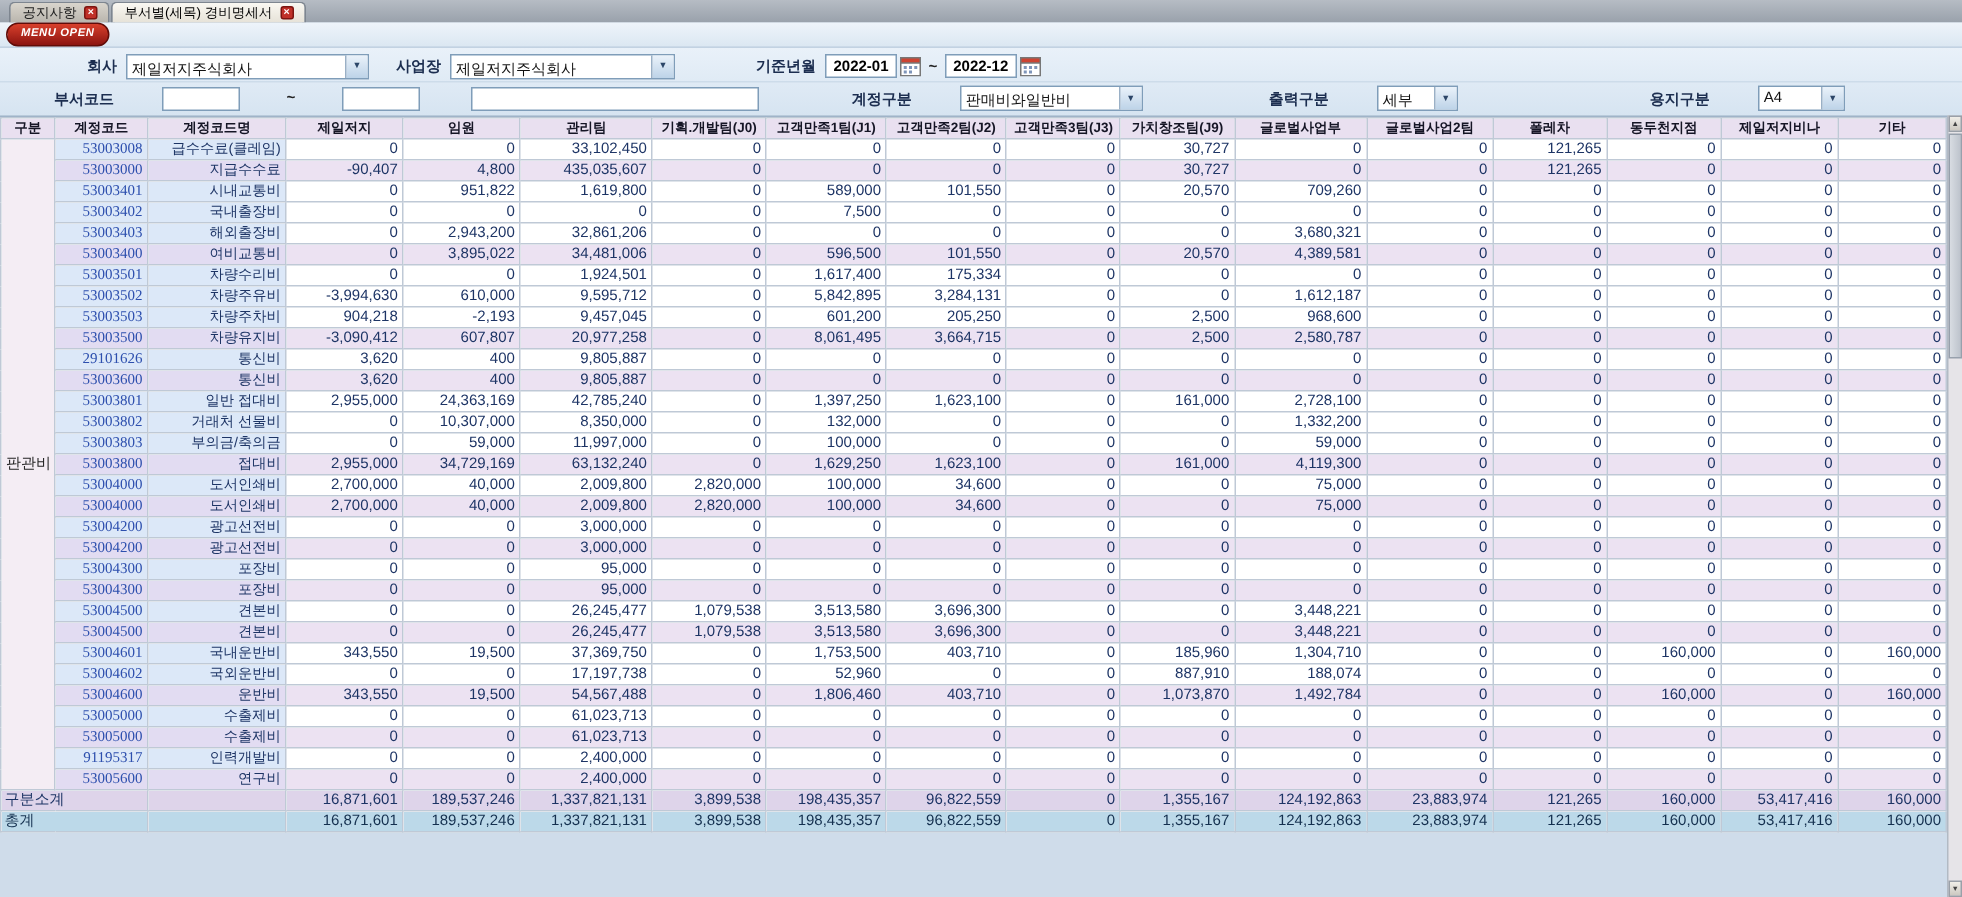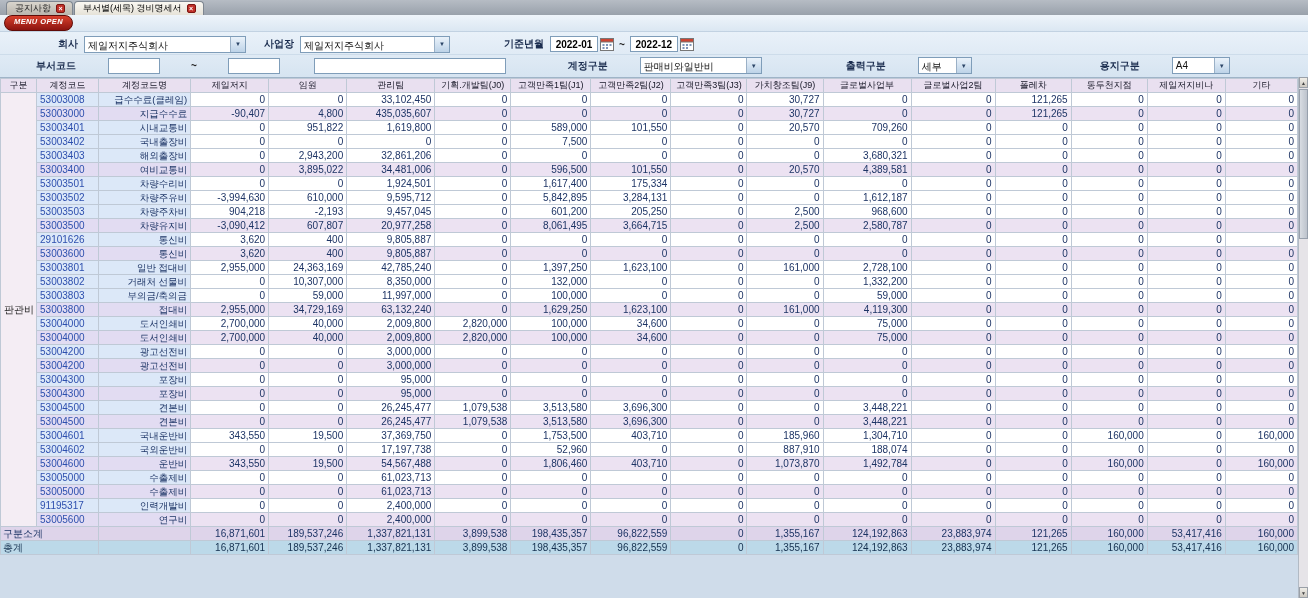--- a/index.html
+++ b/index.html
@@ -30,23 +30,23 @@
              background:linear-gradient(#eaf2fa,#bdd3e8); border-left:1px solid #9ab0c6; }
   .tinput { display:inline-block; height:16px; background:#fff; border:1px solid #7f9db9; font-size:10px; padding:2px 3px 0 3px; }
   .date { width:48px; text-align:center; font-weight:bold; color:#000; }
   .tilde { font-size:10px; color:#222; margin:0 5px; font-weight:bold; }
   .cal { display:inline-block; width:14px; height:14px; margin-left:2px; cursor:pointer; }
 
   
   .gridwrap { position:relative; }
   table.grid { border-collapse:collapse; table-layout:fixed; width:1298px; font-size:10px; background:#fff; }
   .grid th, .grid td { border:1px solid #bfc9d6; height:14px; line-height:13px; padding:0 3px; overflow:hidden; white-space:nowrap; }
-  .grid th { background:#e9e0f0; font-weight:normal; color:#151525; text-align:center; font-size:9px; padding:0 1px; height:13px; }
+  .grid th { background:#e9e0f0; font-weight:bold; color:#151525; text-align:center; font-size:9px; padding:0 1px; height:13px; }
   .grid td.num { text-align:right; color:#1d3465; background:#fff; }
-  .grid td.code { background:#dce8f8; color:#2d4fae; text-align:left; }
+  .grid td.code { background:#dce8f8; color:#2d4fae; text-align:right;font-family:Liberation Serif, serif; }
   .grid td.name { background:#dce8f8; color:#1d3465; text-align:right; font-size:9.5px; }
   .grid tr.sub td.num { background:#ece2f2; }
   .grid tr.sub td.code, .grid tr.sub td.name { background:#e2dcf2; }
   .grid td.group { background:#f4edf4; color:#222; text-align:center; vertical-align:middle; padding-left:3px; }
   .grid tr.subtotal td { background:#ded4ea; color:#1d3465; }
   .grid tr.total td { background:#bcd9e9; color:#14304f; }
   .grid td.rowlabel { text-align:left; color:#222; padding-left:2px; }
 
   
   .vscroll { position:absolute; top:77px; right:0; bottom:0; width:10px; background:#e6e4e8; border-left:1px solid #b2bac4; }

